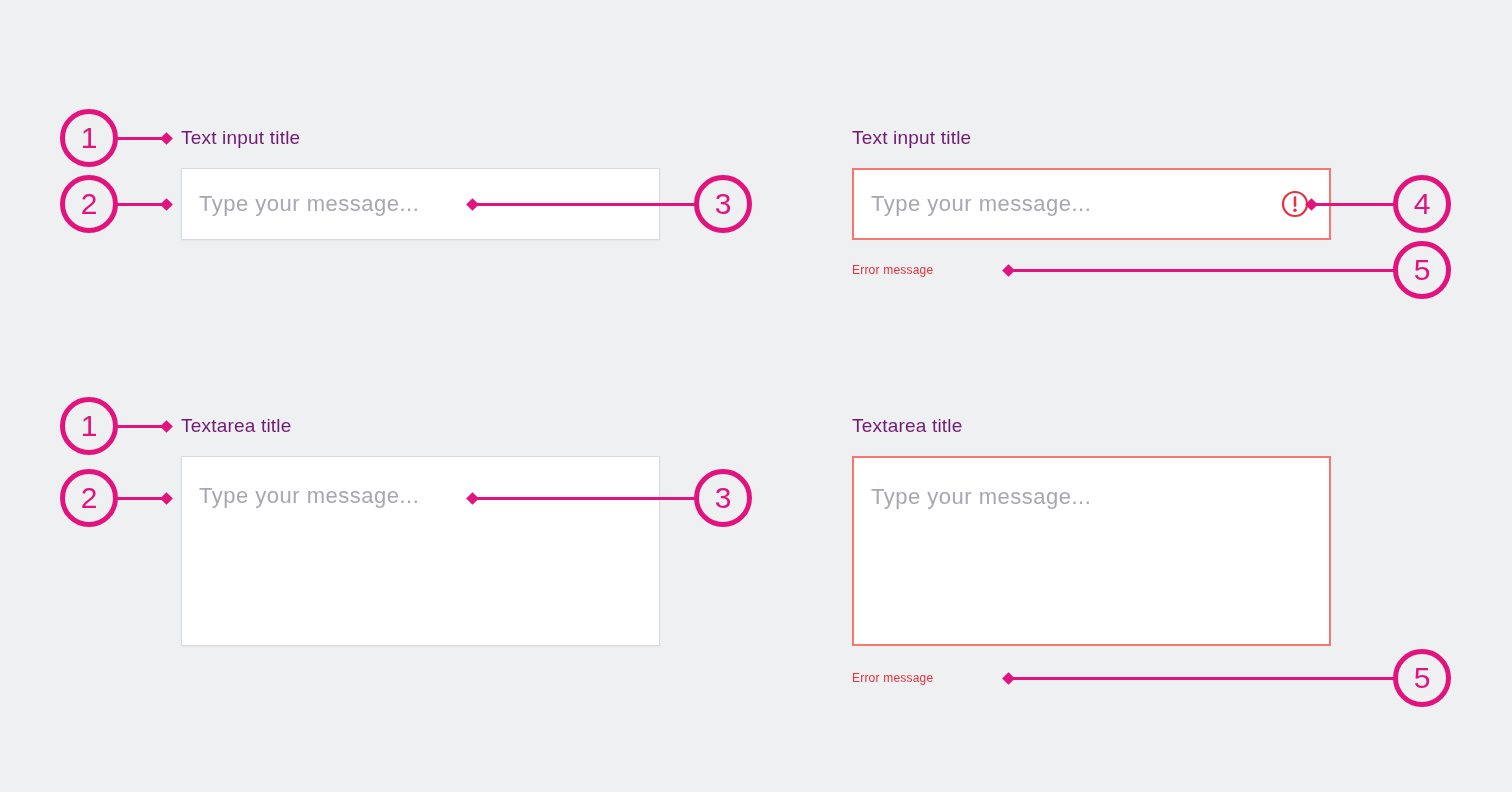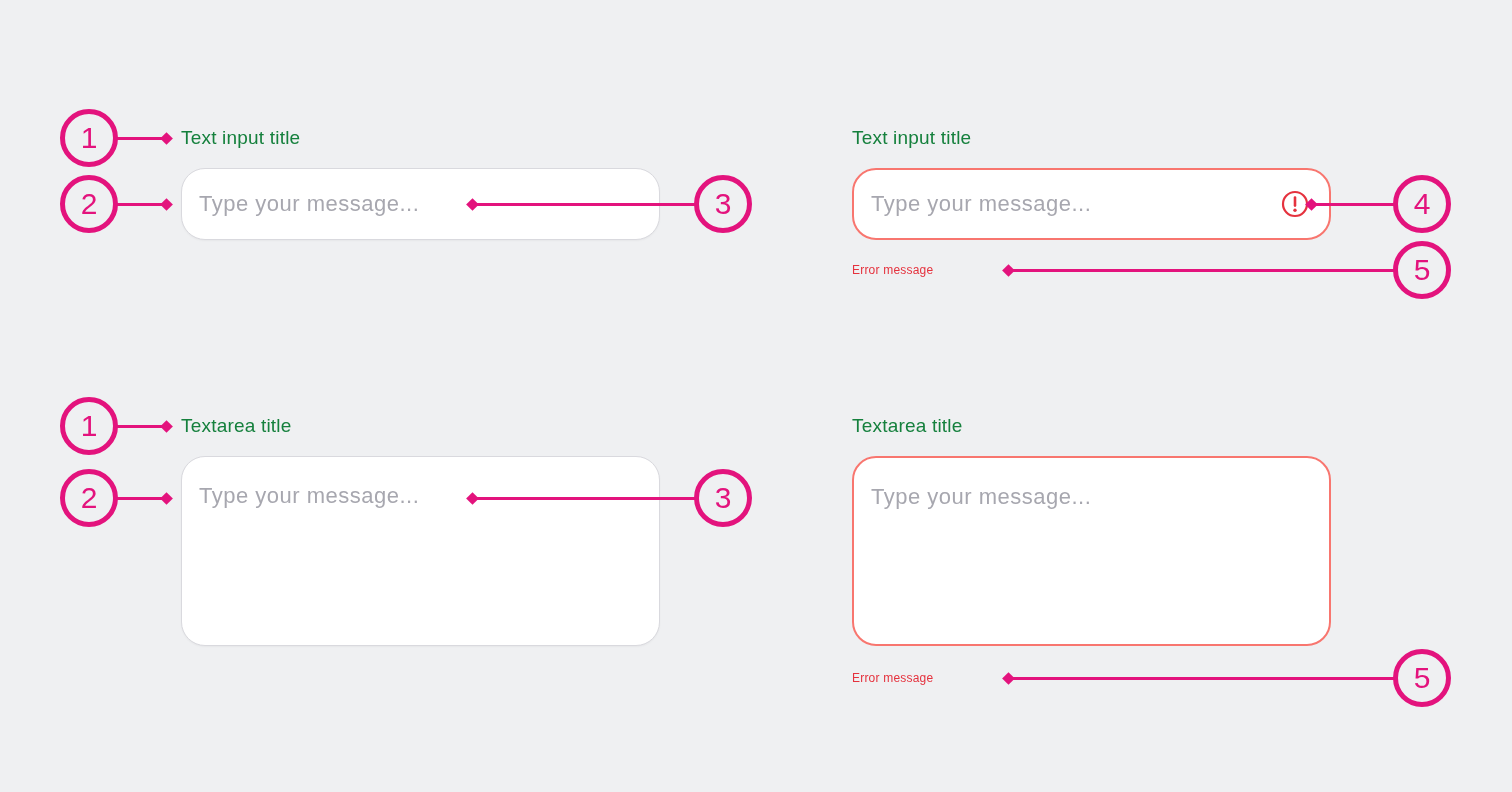--- a/index.html
+++ b/index.html
@@ -34,28 +34,28 @@
     width: 9px; height: 9px;
     background: #E3137D;
     transform: rotate(45deg);
   }
 
   
   .field-title {
     position: absolute;
     font-size: 19px;
     line-height: 26px;
-    color: #15803d;
+    color: #701a75;
     letter-spacing: 0.2px;
   }
   .text-field, .area-field {
     position: absolute;
     background: #FFFFFF;
     border: 1.5px solid #D9D9DE;
-    border-radius: 24px;
+    border-radius: 0;
     font-family: "Liberation Sans", sans-serif;
     font-size: 22px;
     letter-spacing: 0.5px;
     color: #3F3F46;
     outline: none;
     box-shadow: 0 1px 2px rgba(0,0,0,0.04);
   }
   .text-field { padding: 0 56px 0 17px; }
   .area-field { padding: 26px 17px 17px 17px; resize: none; }
   .text-field::placeholder, .area-field::placeholder { color: #A7A7AF; opacity: 1; }

